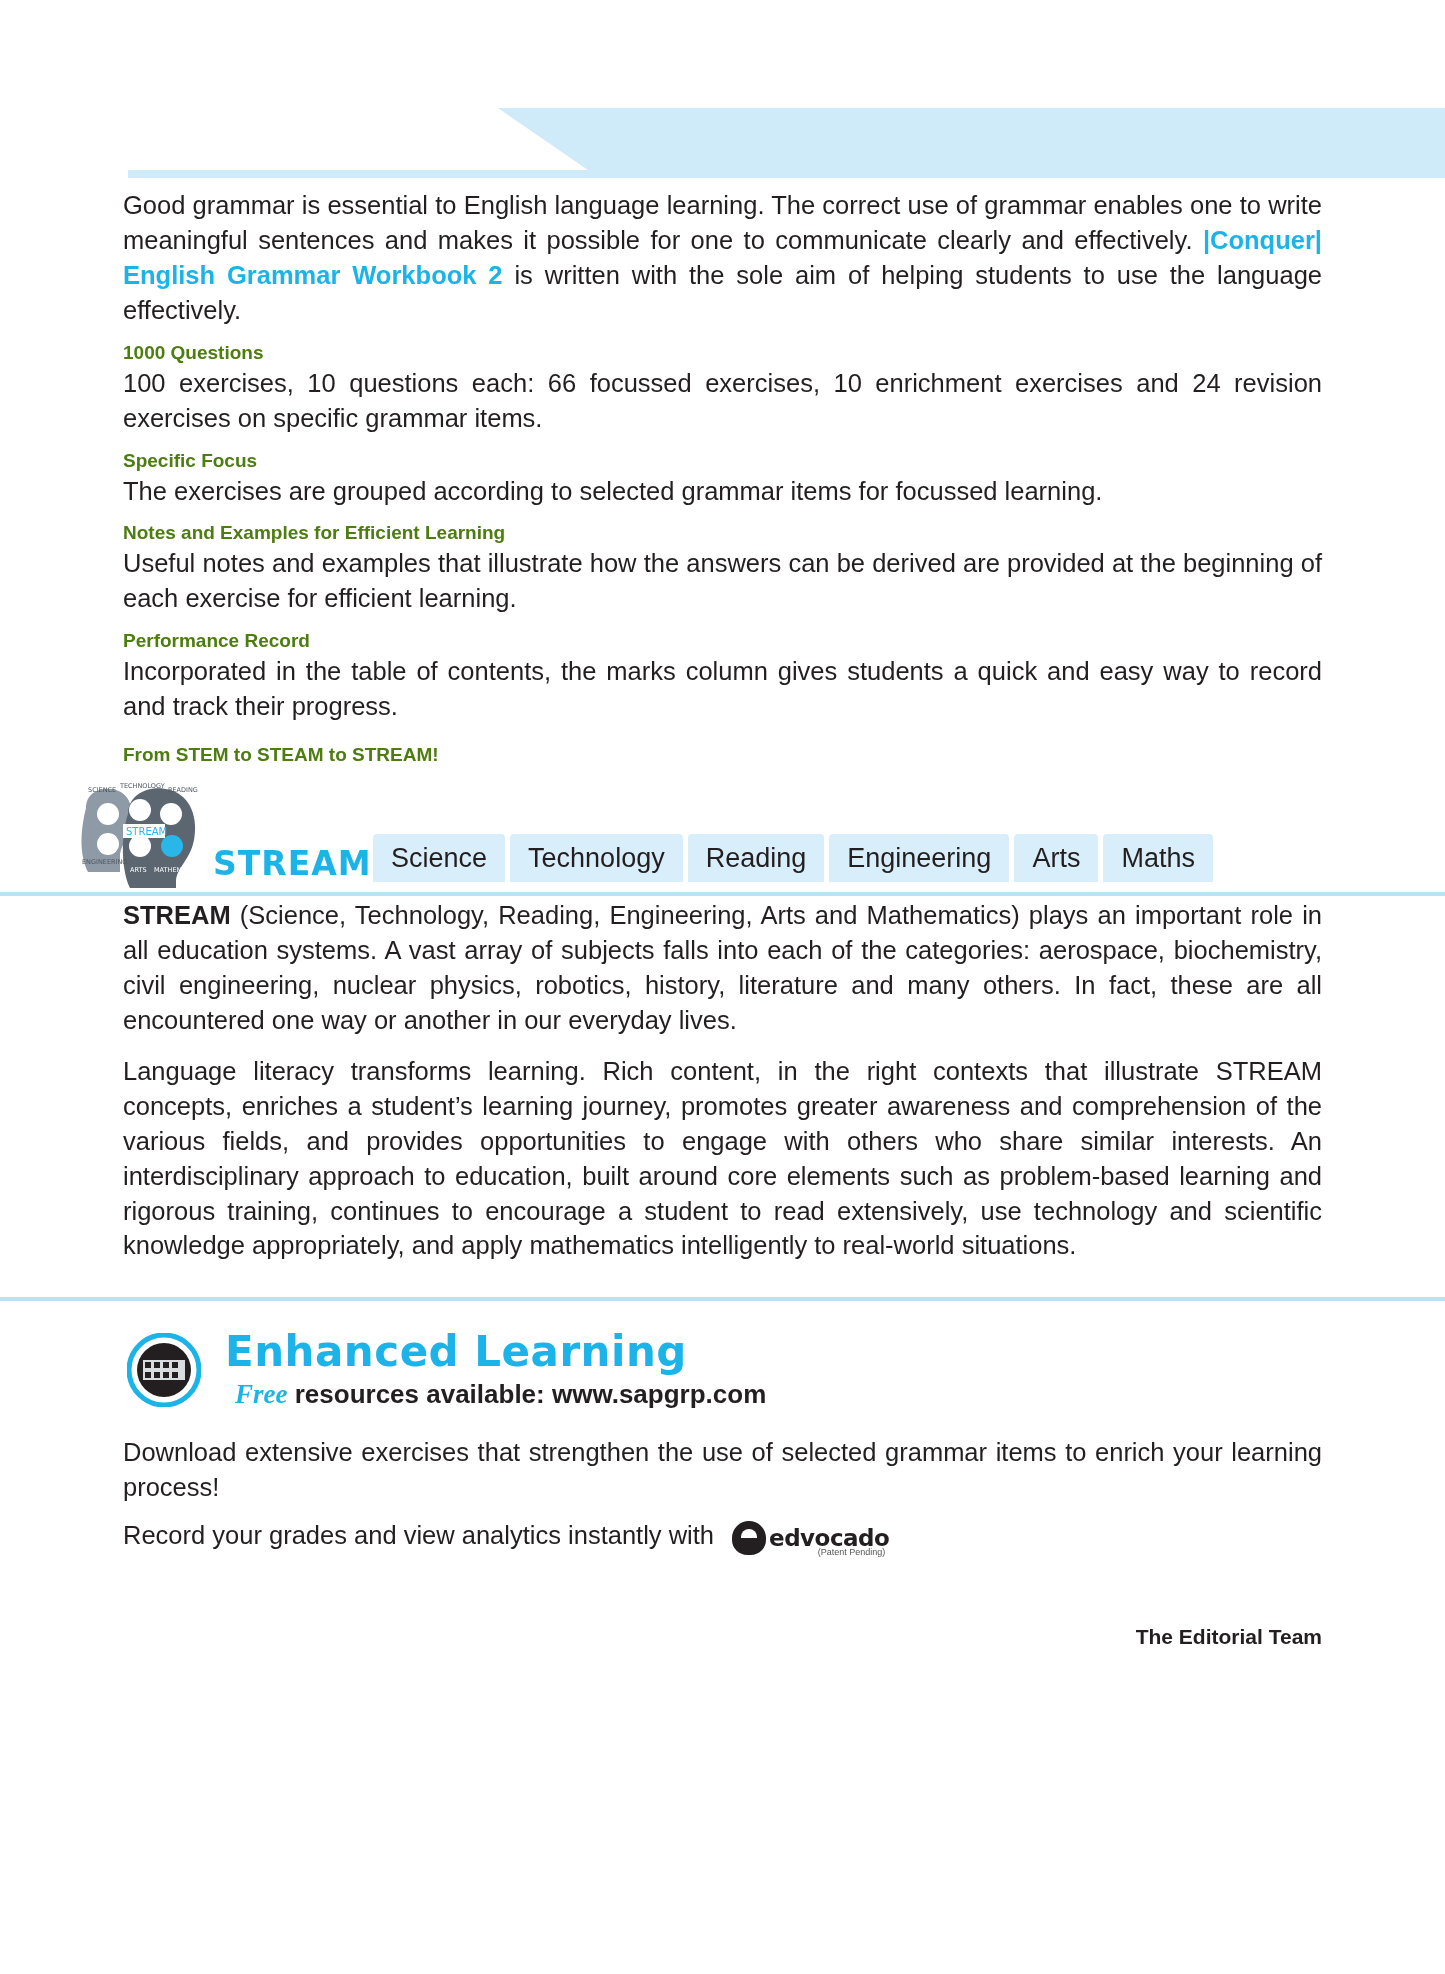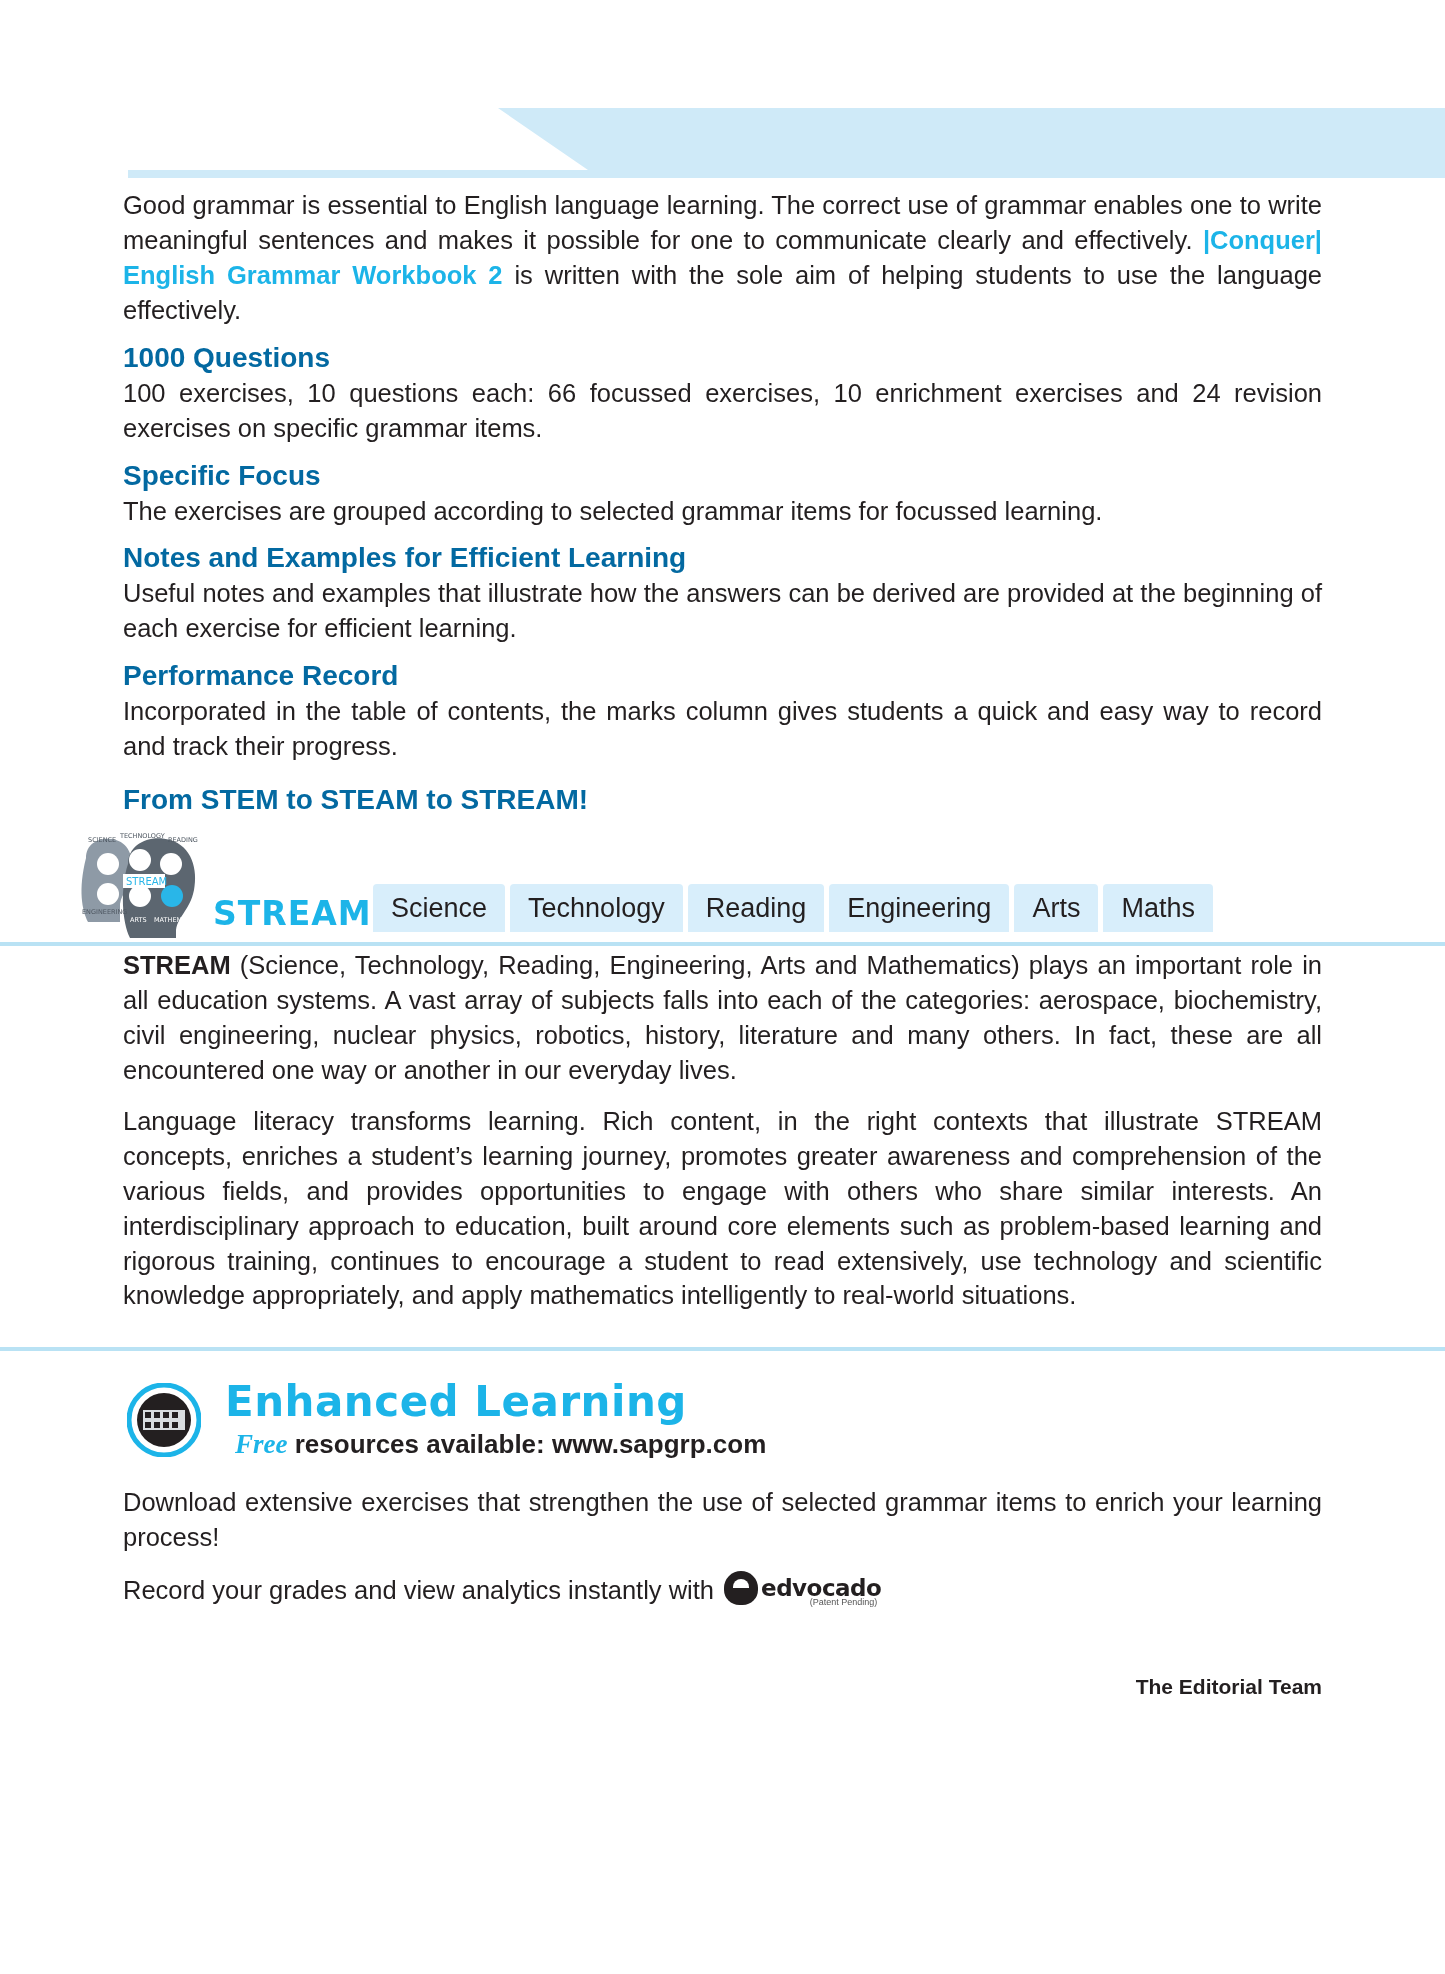--- a/index.html
+++ b/index.html
@@ -71,22 +71,22 @@
     font-family: Liberation Sans, sans-serif;
   }
   .intro {
     margin-top: 26px;
   }
   .brand {
     color: #1cb4e8;
     font-weight: bold;
   }
   h2.sub {
-    font-size: 28px;
-    color: #0369a1;
+    font-size: 19px;
+    color: #4d7c0f;
     font-weight: bold;
     margin: 14px 0 2px 0;
     font-family: "Liberation Sans", sans-serif;
   }
 
   
   .stream-row {
     position: relative;
     margin-top: 20px;
     height: 112px;
@@ -191,22 +191,22 @@
     margin: 4px 0 0 113px;
     font-size: 25.5px;
     line-height: 1.37;
     text-align: justify;
     padding-right: 0;
   }
   .record-line {
     margin-top: 16px;
     font-size: 25.5px;
     display: flex;
-    align-items: flex-end;
-    gap: 0px;
+    align-items: flex-start;
+    gap: 8px;
   }
   .edv-logo {
     display: inline-flex;
     align-items: center;
     margin-left: 10px;
     position: relative;
   }
   .edv-mark {
     width: 34px;
     height: 34px;

